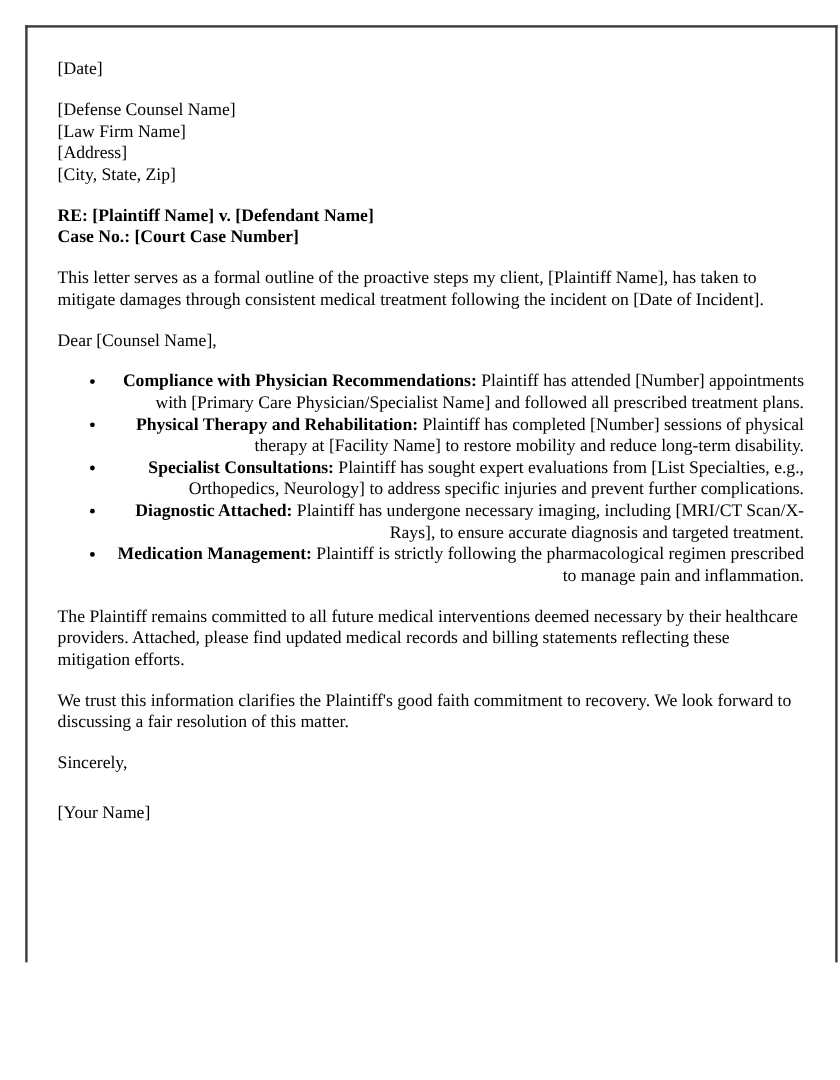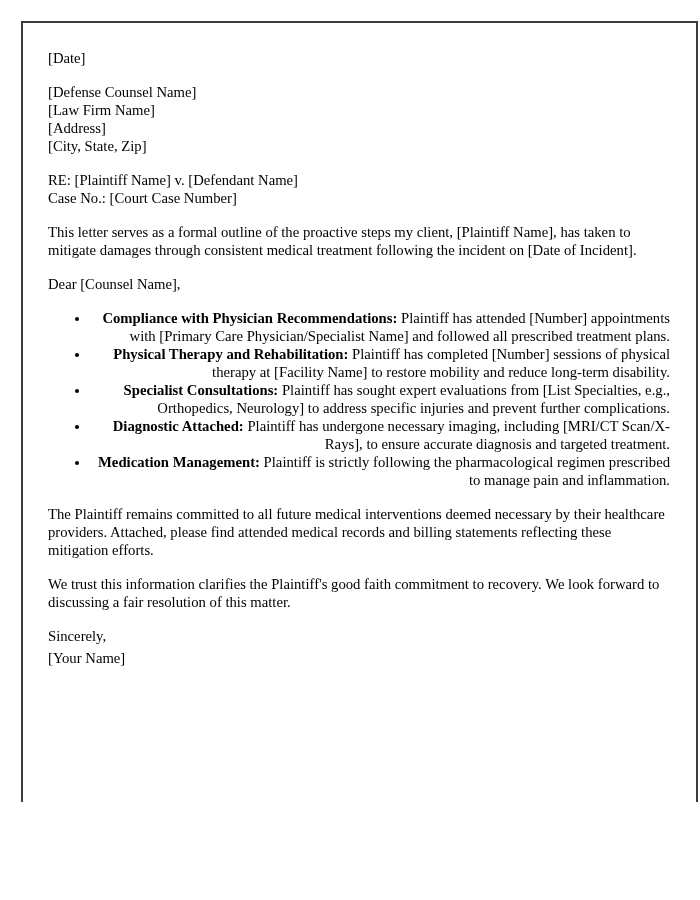--- a/index.html
+++ b/index.html
@@ -24,32 +24,32 @@
     padding: 26px 26px 0 25px;
     overflow: visible;
   }
   .page, .page p, .page li, .page div {
     font-size: 14.7px;
     line-height: 18px;
   }
   p, .block {
     margin: 0 0 16px 0;
   }
-  .bold { font-weight: normal; }
+  .bold { font-weight: bold; }
   ul.protocol-list {
     margin: 0 0 16px 0;
     padding: 0 0 0 42px;
     list-style-type: disc;
   }
   ul.protocol-list li {
     margin: 0;
     padding: 0;
     text-align: right;
   }
-  .sig-gap { margin-bottom: 4px; }
+  .sig-gap { margin-bottom: 24px; }
 </style>
 </head>
 <body>
 
 <div class="page">
 
   <p>[Date]</p>
 
   <div class="block">
     <div>[Defense Counsel Name]</div>
@@ -69,21 +69,21 @@
 
 
   <ul class="protocol-list">
     <li><strong>Compliance with Physician Recommendations:</strong><span> Plaintiff has attended [Number] appointments with [Primary Care Physician/Specialist Name] and followed all prescribed treatment plans.</span></li>
     <li><strong>Physical Therapy and Rehabilitation:</strong><span> Plaintiff has completed [Number] sessions of physical therapy at [Facility Name] to restore mobility and reduce long-term disability.</span></li>
     <li><strong>Specialist Consultations:</strong><span> Plaintiff has sought expert evaluations from [List Specialties, e.g., Orthopedics, Neurology] to address specific injuries and prevent further complications.</span></li>
     <li><strong>Diagnostic Attached:</strong><span> Plaintiff has undergone necessary imaging, including [MRI/CT Scan/X-Rays], to ensure accurate diagnosis and targeted treatment.</span></li>
     <li><strong>Medication Management:</strong><span> Plaintiff is strictly following the pharmacological regimen prescribed to manage pain and inflammation.</span></li>
   </ul>
 
-  <p>The Plaintiff remains committed to all future medical interventions deemed necessary by their healthcare providers. Attached, please find attended medical records and billing statements reflecting these mitigation efforts.</p>
+  <p>The Plaintiff remains committed to all future medical interventions deemed necessary by their healthcare providers. Attached, please find updated medical records and billing statements reflecting these mitigation efforts.</p>
 
   <p>We trust this information clarifies the Plaintiff's good faith commitment to recovery. We look forward to discussing a fair resolution of this matter.</p>
 
   <p class="sig-gap">Sincerely,</p>
 
   <p>[Your Name]</p>
 
 </div>
 
 </body></html>

